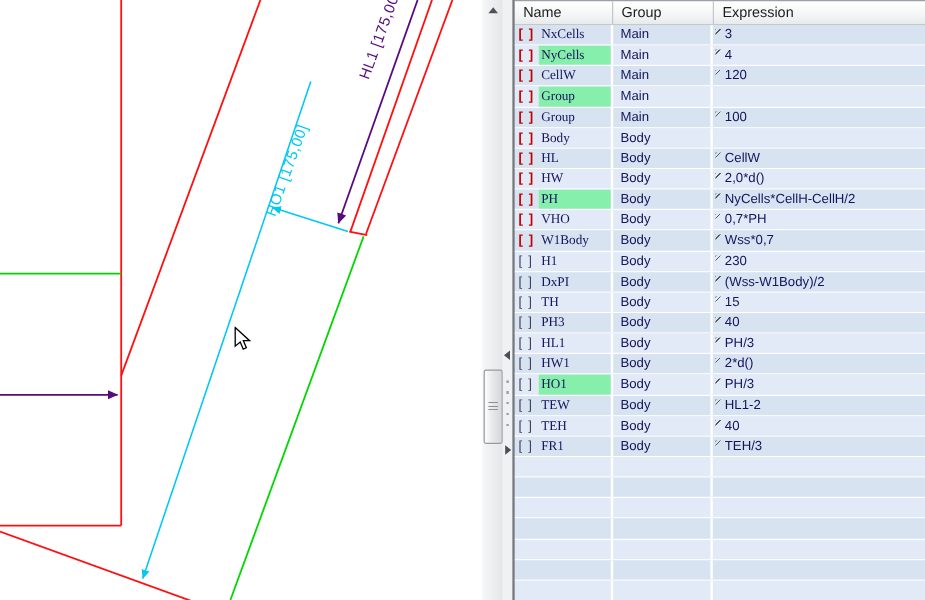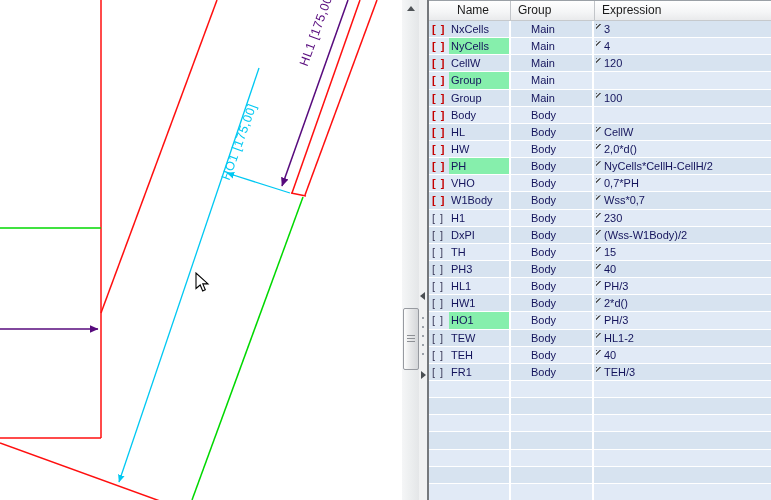--- a/index.html
+++ b/index.html
@@ -39,35 +39,35 @@
   .dots{position:absolute;left:3px;top:317px;width:2px;height:42px;
     background:repeating-linear-gradient(to bottom,#9aa0a8 0 2px,transparent 2px 9px);}
 
   
   .param-panel{position:absolute;left:427px;top:0;width:344px;height:500px;background:#dce6f1;
     border-left:2px solid #75787c;box-sizing:border-box;}
   .thead{display:flex;height:19px;border-top:1px solid #9aa0a6;border-bottom:1px solid #c6c9cc;
     background:linear-gradient(to bottom,#ffffff,#f4f5f6 60%,#e9eaec);
     font-size:12px;color:#1b1b1b;}
   .th{box-sizing:border-box;padding:2px 0 0 7px;border-right:1px solid #c2c5c9;height:19px;}
-  .th-name{width:82px;text-align:center;}
+  .th-name{width:82px;}
   .th-group{width:84px;}
   .th-expr{flex:1;border-right:none;}
 
   .tbody{font-size:11px;color:#14145c;}
   .row{display:flex;height:17.15px;box-sizing:border-box;border-bottom:1px solid #ffffff;background:#d7e3f0;}
   .row.alt{background:#e1eaf6;}
   .cell{box-sizing:border-box;overflow:hidden;white-space:nowrap;}
   .c-name{width:82px;border-right:2px solid #ffffff;display:flex;align-items:center;}
-  .c-group{width:83px;border-right:2px solid #ffffff;display:flex;align-items:center;padding-left:20px;}
+  .c-group{width:83px;border-right:2px solid #ffffff;display:flex;align-items:center;padding-left:6px;}
   .c-expr{flex:1;display:flex;align-items:flex-start;padding-left:2px;padding-top:2px;}
   .bracket-icon{width:17px;padding-left:3px;letter-spacing:1px;flex:0 0 auto;}
   .bracket-icon.varying{color:#c40000;font-weight:bold;}
   .bracket-icon.fixed{color:#3c3c5a;font-weight:normal;}
-  .name-text{flex:1;height:100%;display:flex;align-items:center;padding-left:2px;}
+  .name-text{flex:1;height:100%;display:flex;align-items:center;padding-left:2px;font-family:Liberation Serif, serif;}
   .name-text.selected{background:#86efac;}
   .fglyph{flex:0 0 auto;width:6px;height:6px;margin:1px 2px 0 0;
     background:repeating-linear-gradient(135deg,#5a5a5a 0 1px,transparent 1px 2.6px);
     clip-path:polygon(0 0,100% 0,0 100%);}
 </style>
 </head>
 <body>
 
 <div class="app">
 

